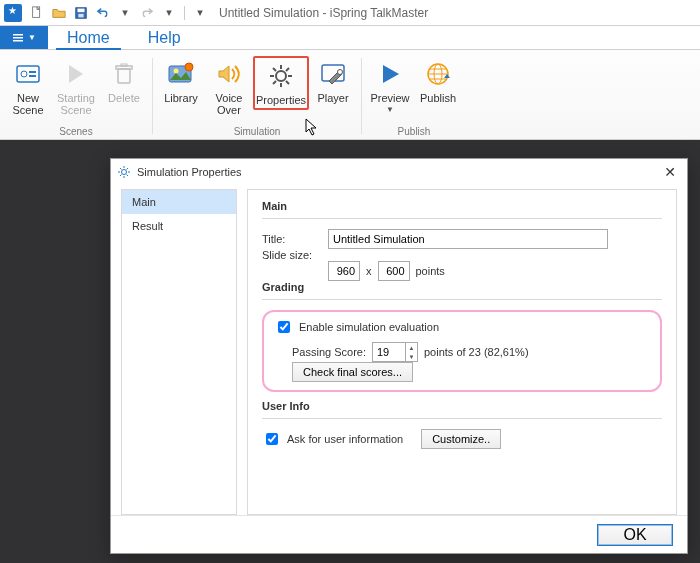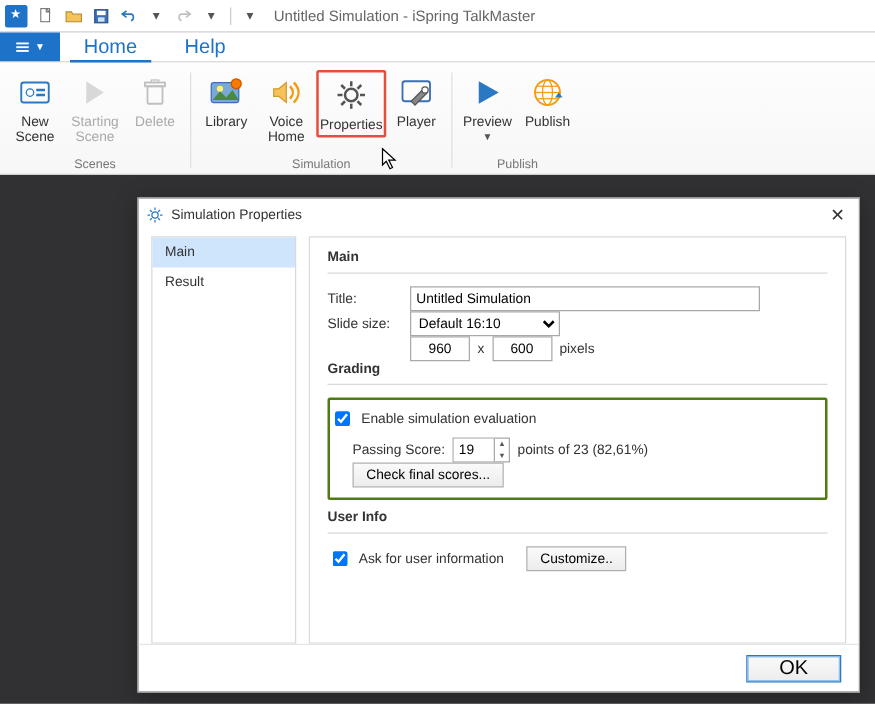--- a/index.html
+++ b/index.html
@@ -44,22 +44,22 @@
   .dlg-side .sitem.active { background: #cfe5fb; }
   .dlg-main { flex: 1; border: 1px solid #d9d9d9; padding: 10px 14px; overflow: auto; font-size: 11px; color: #333; }
   .section-head { font-weight: bold; font-size: 11px; margin-bottom: 6px; }
   .section-rule { border: none; border-top: 1px solid #d9d9d9; margin: 0 0 10px; }
   .formrow { display: flex; align-items: center; margin-bottom: 0; gap: 6px; }
   .formrow .lbl { width: 60px; }
   .formrow .indent { width: 60px; }
   .txt { border: 1px solid #a9a9a9; height: 20px; padding: 1px 4px; font-size: 11px; }
   .txt.wide { width: 280px; }
   .select { border: 1px solid #a9a9a9; height: 20px; width: 120px; font-size: 11px; padding: 0 2px; background: #fff; }
-  .num { border: 1px solid #a9a9a9; height: 20px; width: 48px; text-align: center; padding: 1px 4px; font-size: 11px; }
-  .grading-box { border: 2px solid #4d7c0f; border-radius: 2px; padding: 6px 0 8px; margin-bottom: 8px; }
+  .num { border: 1px solid #a9a9a9; height: 20px; width: 32px; text-align: right; padding: 1px 4px; font-size: 11px; }
+  .grading-box { border: 2px solid #f9a8d4; border-radius: 12px; padding: 6px 10px 8px; margin-bottom: 8px; }
   .check { display: flex; align-items: center; gap: 6px; margin-bottom: 6px; }
   .check input { width: 12px; height: 12px; }
   .spin { display: inline-flex; align-items: center; border: 1px solid #a9a9a9; height: 20px; }
   .spin input { border: none; width: 32px; height: 18px; padding: 0 4px; font-size: 11px; text-align: left; }
   .spin .arrows { display: flex; flex-direction: column; width: 12px; }
   .spin .arrows div { height: 9px; border-left: 1px solid #a9a9a9; display: flex; align-items: center; justify-content: center; font-size: 6px; color: #555; cursor: pointer; }
   .btn-sm { background: linear-gradient(#fafafa,#ececec); border: 1px solid #b0b0b0; height: 20px; padding: 0 10px; font-size: 11px; cursor: pointer; }
   .dlg-footer { height: 38px; display: flex; align-items: center; justify-content: flex-end; gap: 8px; padding: 0 14px; border-top: 1px solid #e5e5e5; }
   .btn { width: 76px; height: 22px; border: 1px solid #a9a9a9; background: linear-gradient(#fafafa,#ececec); font-size: 16px; cursor: pointer; }
   .btn.primary { border: 1px solid #2a78c2; box-shadow: inset 0 0 0 1px #8fc1ec; }
@@ -170,21 +170,21 @@
       </div>
       <div class="rbtn">
         <div class="icon">
             <svg width="28" height="26">
               <path d="M4 10 H8 L14 5 V21 L8 16 H4 Z" fill="#f5c35a" stroke="#d49a2a"></path>
               <path d="M17 8 C20 11 20 15 17 18" fill="none" stroke="#f39c12" stroke-width="2"></path>
               <path d="M20 5 C25 10 25 16 20 21" fill="none" stroke="#f39c12" stroke-width="2"></path>
             </svg>
           </div>
         <span style="white-space:pre-line;">Voice
-Home</span>
+Over</span>
       </div>
       <div class="rbtn highlighted">
         <div class="icon">
             <svg width="28" height="28" viewBox="0 0 28 28">
               <circle cx="14" cy="14" r="5" fill="none" stroke="#555" stroke-width="2"></circle>
               <g stroke="#555" stroke-width="2">
                 <line x1="14" y1="3" x2="14" y2="7"></line>
                 <line x1="14" y1="21" x2="14" y2="25"></line>
                 <line x1="3" y1="14" x2="7" y2="14"></line>
                 <line x1="21" y1="14" x2="25" y2="14"></line>
@@ -271,28 +271,27 @@
     <div class="dlg-main">
 
       <div class="section-head">Main</div>
       <hr class="section-rule">
       <div class="formrow">
         <div class="lbl">Title:</div>
         <input class="txt wide" value="Untitled Simulation" style="">
       </div>
       <div class="formrow">
         <div class="lbl">Slide size:</div>
-        <select class="select"><option>Default 16:10</option></select>
       </div>
       <div class="formrow">
         <div class="indent"></div>
         <input class="num" value="960" style="">
         <span>x</span>
         <input class="num" value="600" style="">
-        <span>pixels</span>
+        <span>points</span>
       </div>
 
       <div class="section-head">Grading</div>
       <hr class="section-rule">
       <div class="grading-box">
         <label class="check">
           <input type="checkbox" checked="" style="">
           <span>Enable simulation evaluation</span>
         </label>
         <div class="formrow" style="margin-left:18px;">

